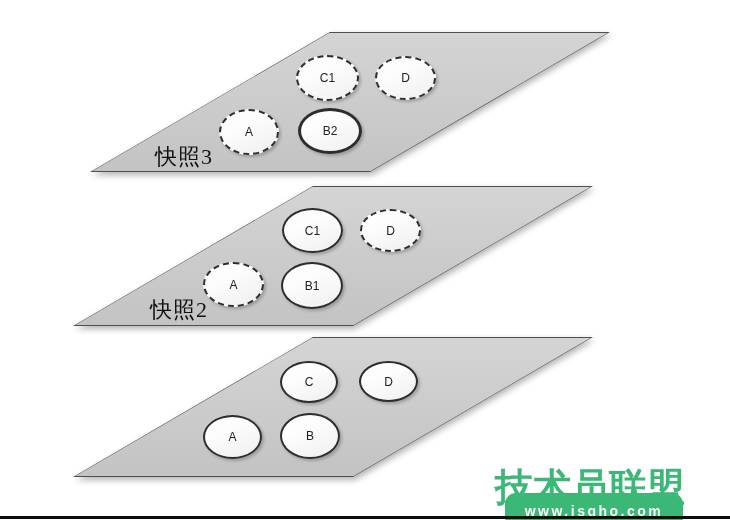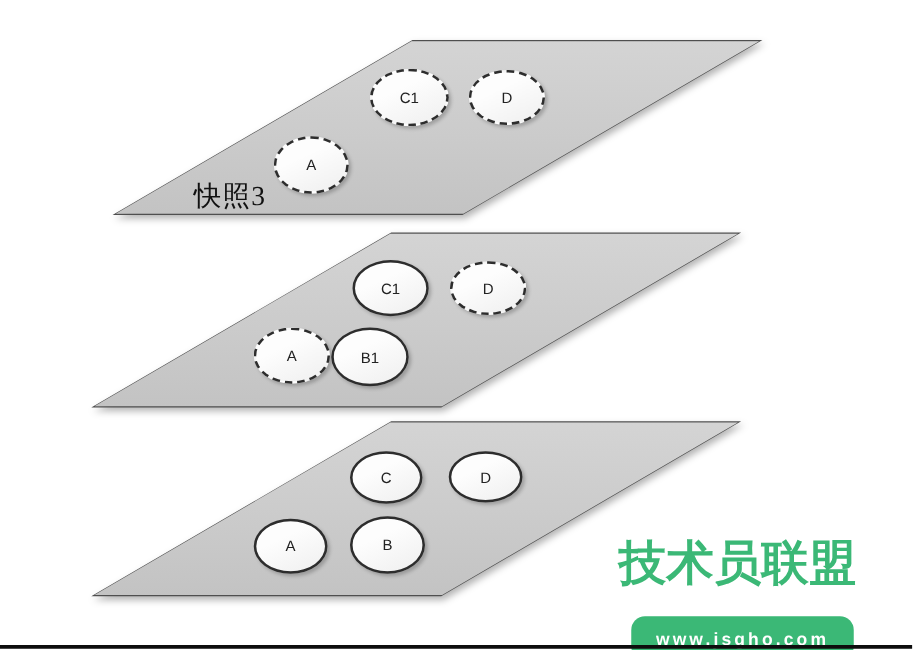--- a/index.html
+++ b/index.html
@@ -67,31 +67,31 @@
 
   
   .n-l3-c1 { left: 296px; top: 55px;  width: 63px; height: 46px; }
   .n-l3-d  { left: 375px; top: 56px;  width: 61px; height: 44px; }
   .n-l3-a  { left: 219px; top: 109px; width: 60px; height: 46px; }
   .n-l3-b2 { left: 298px; top: 108px; width: 64px; height: 46px; }
   
   .n-l2-c1 { left: 282px; top: 208px; width: 61px; height: 45px; }
   .n-l2-d  { left: 360px; top: 209px; width: 61px; height: 43px; }
   .n-l2-a  { left: 203px; top: 262px; width: 61px; height: 45px; }
-  .n-l2-b1 { left: 265px; top: 262px; width: 62px; height: 47px; }
+  .n-l2-b1 { left: 281px; top: 262px; width: 62px; height: 47px; }
   
   .n-l1-c  { left: 280px; top: 361px; width: 58px; height: 42px; }
   .n-l1-d  { left: 359px; top: 361px; width: 59px; height: 41px; }
   .n-l1-a  { left: 203px; top: 415px; width: 59px; height: 44px; }
   .n-l1-b  { left: 280px; top: 413px; width: 60px; height: 46px; }
 
   
   .wm-brand {
     position: absolute;
-    left: 495px; top: 432px;
+    left: 495px; top: 468px;
     width: 195px;
     font-size: 38px;
     font-weight: 900;
     letter-spacing: 0px;
     color: #3bb876;
     white-space: nowrap;
     line-height: 1;
   }
   .wm-pill {
     position: absolute;
@@ -129,24 +129,28 @@
 
   <div class="node dashed n-l3-c1">
     <span>C1</span>
   </div>
   <div class="node dashed n-l3-d">
     <span>D</span>
   </div>
   <div class="node dashed n-l3-a">
     <span>A</span>
   </div>
+  <div class="node thick n-l3-b2">
+    <span>B2</span>
+  </div>
 
   <div class="plane-wrap p2">
     <div class="plane"></div>
   </div>
+  <div class="layer-label l2">快照2</div>
 
   <div class="node n-l2-c1">
     <span>C1</span>
   </div>
   <div class="node dashed n-l2-d">
     <span>D</span>
   </div>
   <div class="node dashed n-l2-a">
     <span>A</span>
   </div>

